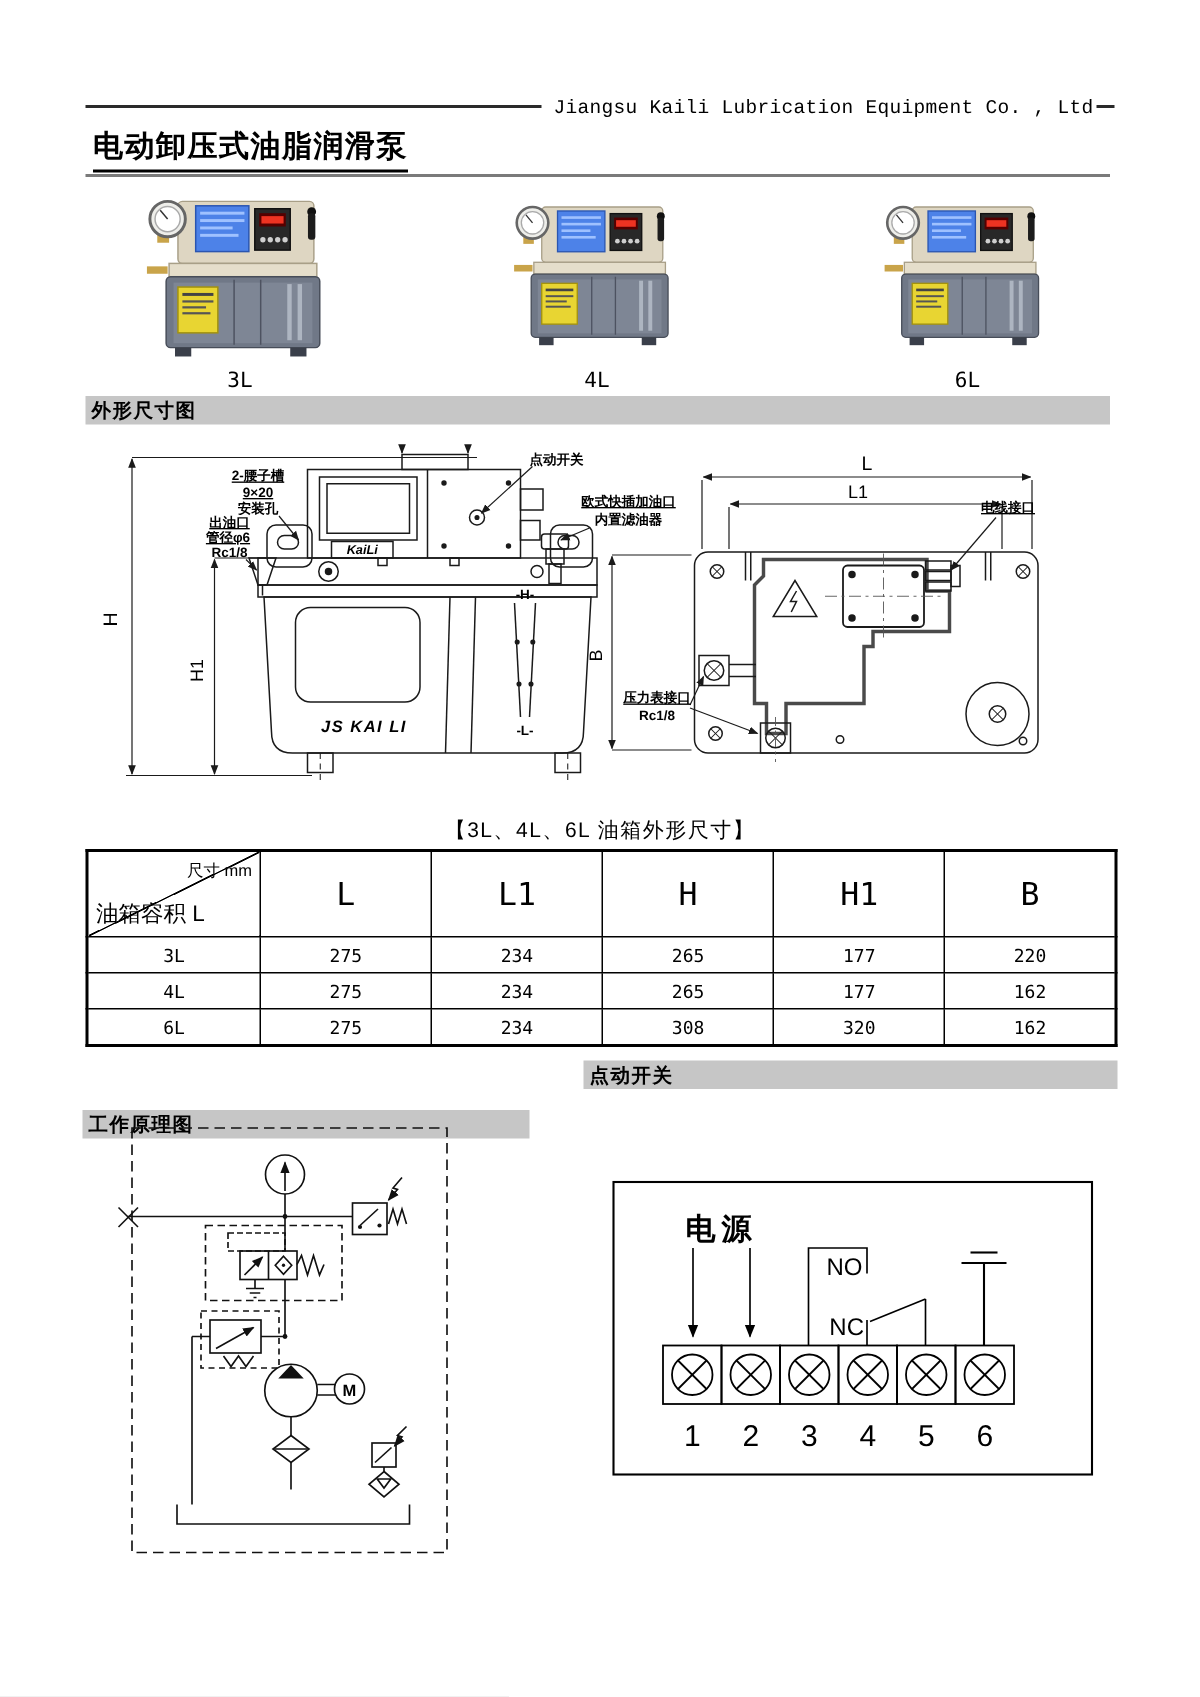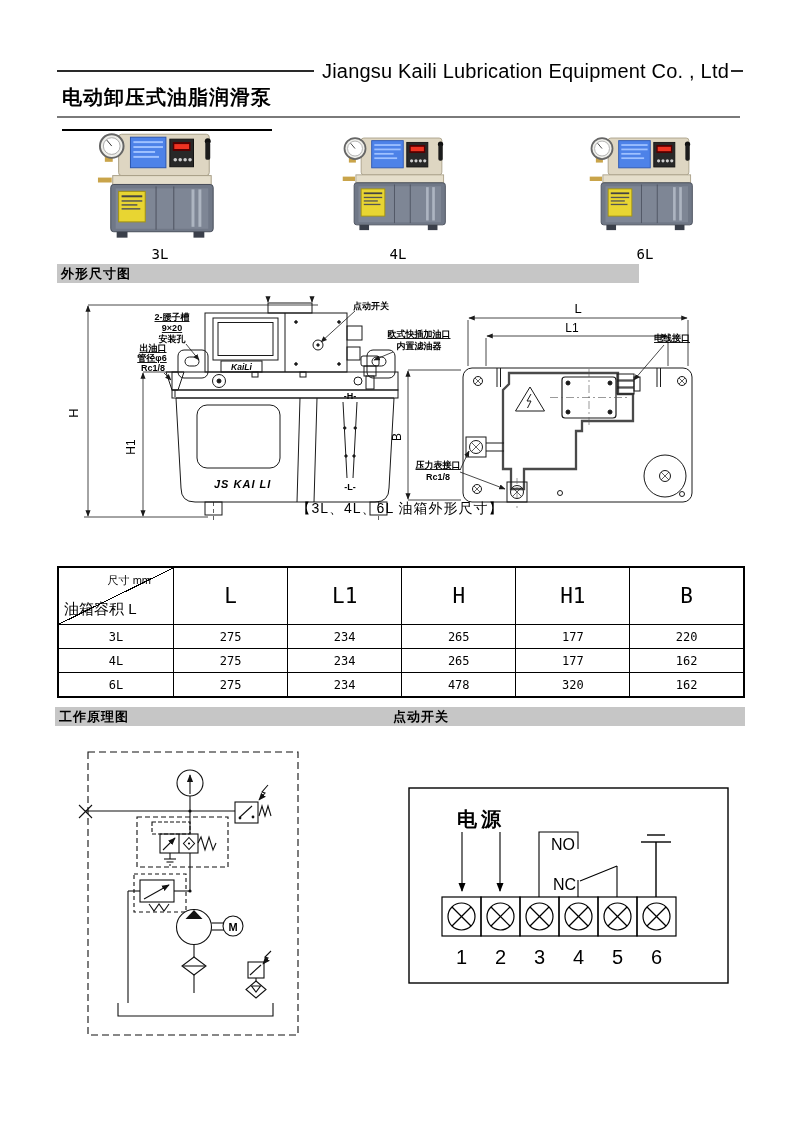--- a/index.html
+++ b/index.html
@@ -4,40 +4,40 @@
 <style>
   html,body{margin:0;padding:0;background:#e8e8e8;}
   .page{position:relative;width:800px;height:1131px;background:#ffffff;margin:0 auto;
         font-family:"Liberation Sans",sans-serif;color:#000;overflow:hidden;}
   .abs{position:absolute;}
   
   .hdr{left:57px;top:58px;width:686px;height:26px;display:flex;align-items:center;}
   .hdr .rule{height:0;border-top:2px solid #2a2a2a;}
   .hdr .rule.long{flex:1;}
   .hdr .rule.short{width:12px;}
-  .hdr .company{font-family:Liberation Sans, sans-serif;
-        font-size:20px;letter-spacing:0.2px;padding:0 2px 0 8px;white-space:nowrap;}
+  .hdr .company{font-family:Liberation Mono, monospace;
+        font-size:13px;letter-spacing:0.2px;padding:0 2px 0 8px;white-space:nowrap;}
   .title{left:62px;top:84px;font-size:20px;font-weight:bold;letter-spacing:1px;
-        border-bottom:2px solid #000;padding-bottom:18px;}
+        border-bottom:2px solid #000;padding-bottom:2px;}
   .title-rule{left:57px;top:116px;width:683px;height:2px;background:#7a7a7a;}
   
   .plabel{top:246px;font-size:14px;text-align:center;font-family:"DejaVu Sans Mono","Liberation Mono",monospace;}
   
   .banner{background:#c6c6c6;height:19px;font-size:13px;font-weight:bold;
         line-height:19px;padding-left:4px;box-sizing:border-box;letter-spacing:1px;}
-  .caption{left:240px;top:500px;width:320px;text-align:center;font-size:14px;letter-spacing:1px;}
+  .caption{left:240px;top:545px;width:320px;text-align:center;font-size:14px;letter-spacing:1px;}
   
   table.dim{border-collapse:collapse;table-layout:fixed;width:688px;
         border:2px solid #000;text-align:center;}
   table.dim td,table.dim th{border:1px solid #000;padding:0;}
   table.dim .colhead{font-size:21px;font-weight:normal;height:56px;
         font-family:"DejaVu Sans Mono","Liberation Mono",monospace;}
   table.dim .corner{position:relative;width:114px;
         background:linear-gradient(to bottom right,transparent 49.5%,#000 49.5%,#000 50.6%,transparent 50.6%);}
-  table.dim .corner .ct{position:absolute;top:5px;right:22px;font-size:11px;}
+  table.dim .corner .ct{position:absolute;top:5px;right:5px;font-size:11px;}
   table.dim .corner .cb{position:absolute;bottom:5px;left:5px;font-size:15px;}
   table.dim .drow td{height:23px;font-size:12px;
         font-family:"DejaVu Sans Mono","Liberation Mono",monospace;}
   svg text{font-family:"Liberation Sans",sans-serif;}
   svg .cjk{font-size:9px;}
 </style>
 </head>
 <body>
 
 <div class="page">
@@ -95,21 +95,21 @@
       <use href="#pumpsym" width="132" height="114"></use>
     </svg>
   <svg class="abs" style="left:586px;top:131px" width="118" height="100" viewBox="0 0 132 114">
       <use href="#pumpsym" width="132" height="114"></use>
     </svg>
 
   <div class="abs plabel" style="left:95px;width:130px">3L</div>
   <div class="abs plabel" style="left:340px;width:116px">4L</div>
   <div class="abs plabel" style="left:586px;width:118px">6L</div>
 
-  <div class="abs banner" style="left:57px;top:264px;width:582px">外形尺寸图</div>
+  <div class="abs banner" style="left:57px;top:264px;width:683px">外形尺寸图</div>
 
   <svg class="abs" style="left:60px;top:292px" width="700" height="252" viewBox="60 292 700 252" fill="none" stroke="#1a1a1a" stroke-width="1">
     <defs>
       <marker id="arD" viewBox="0 0 10 10" refX="9" refY="5" markerWidth="8" markerHeight="8" orient="auto-start-reverse">
         <path d="M0,1L10,5L0,9z" fill="#1a1a1a" stroke="none"></path>
       </marker>
     </defs>
 
     <g stroke-width="0.8">
       <line x1="88" y1="305" x2="318" y2="305"></line>
@@ -290,28 +290,28 @@
       <td>275</td>
       <td>234</td>
       <td>265</td>
       <td>177</td>
       <td>162</td>
     </tr>
     <tr class="drow">
       <td>6L</td>
       <td>275</td>
       <td>234</td>
-      <td>478</td>
+      <td>308</td>
       <td>320</td>
       <td>162</td>
     </tr>
   </tbody>
     </table>
 
-  <div class="abs banner" style="left:55px;top:707px;width:347px">工作原理图</div>
+  <div class="abs banner" style="left:55px;top:740px;width:298px">工作原理图</div>
   <div class="abs banner" style="left:389px;top:707px;width:356px">点动开关</div>
 
   <svg class="abs" style="left:75px;top:748px" width="230" height="292" viewBox="75 748 230 292" fill="none" stroke="#111" stroke-width="1.1">
     <defs>
       <marker id="arH" viewBox="0 0 10 10" refX="9" refY="5" markerWidth="7" markerHeight="7" orient="auto">
         <path d="M0,1L10,5L0,9z" fill="#111" stroke="none"></path>
       </marker>
     </defs>
     <rect x="88" y="752" width="210" height="283" stroke-dasharray="7 4"></rect>
     <g>

